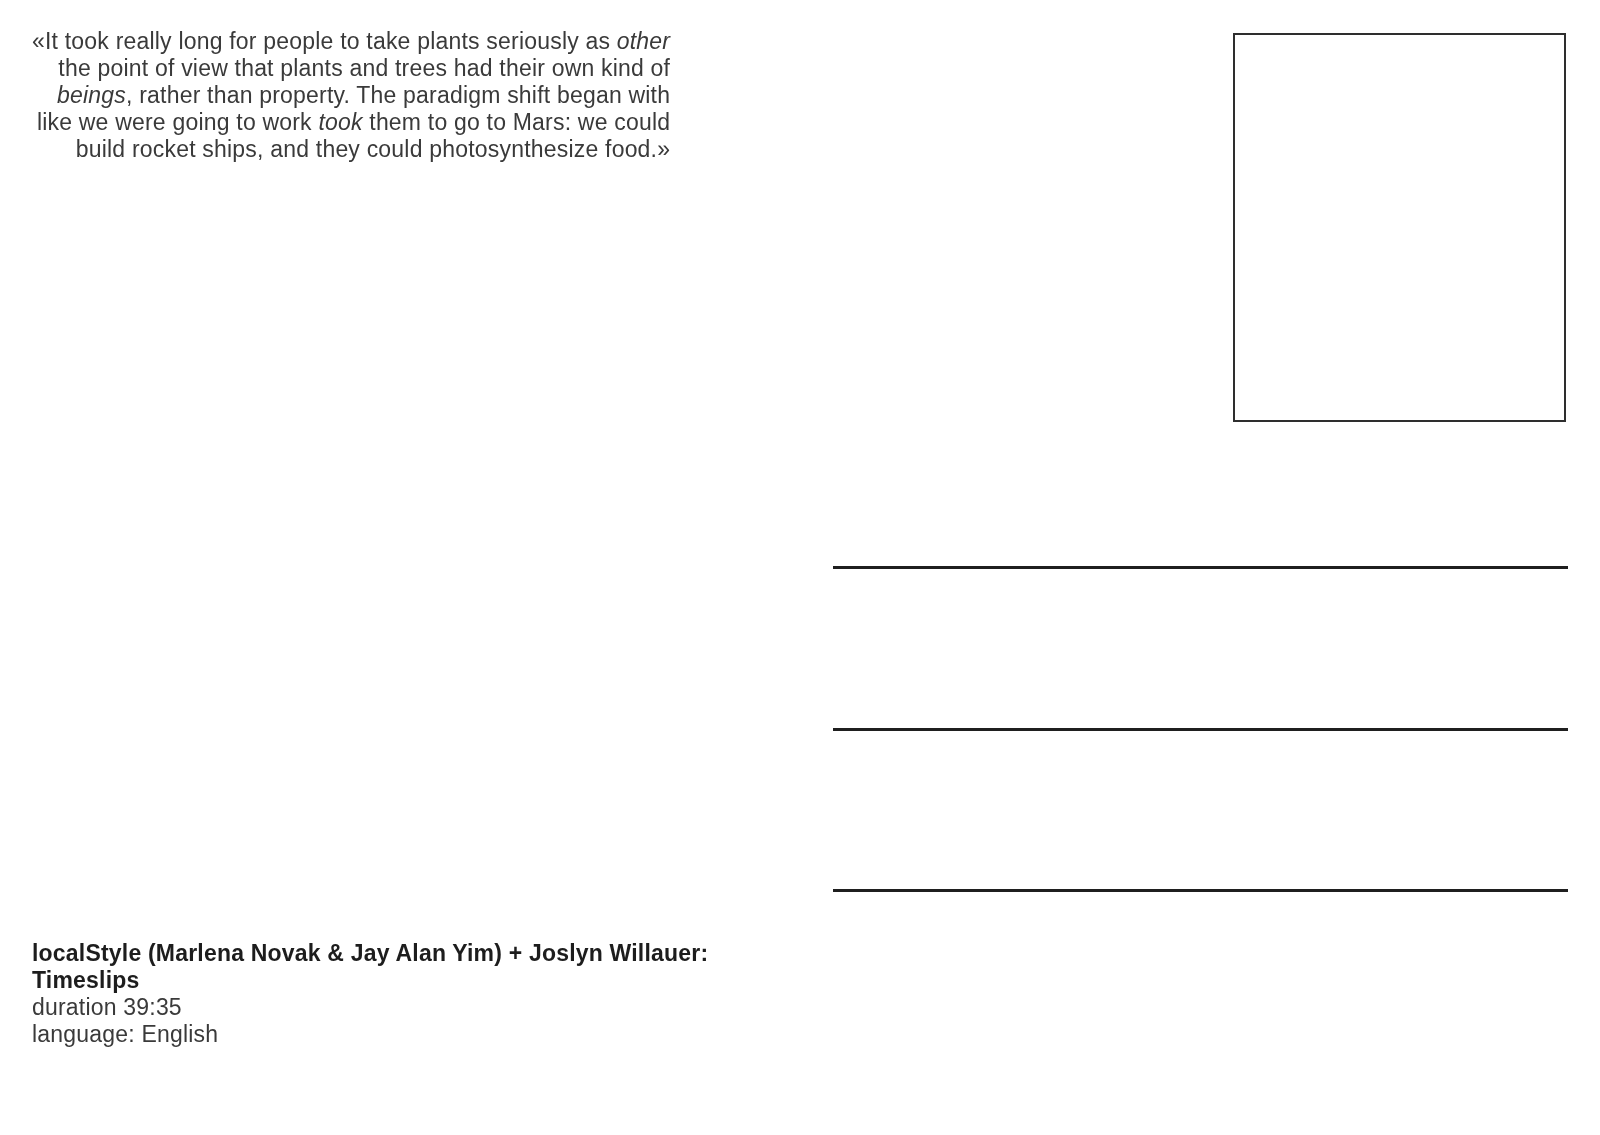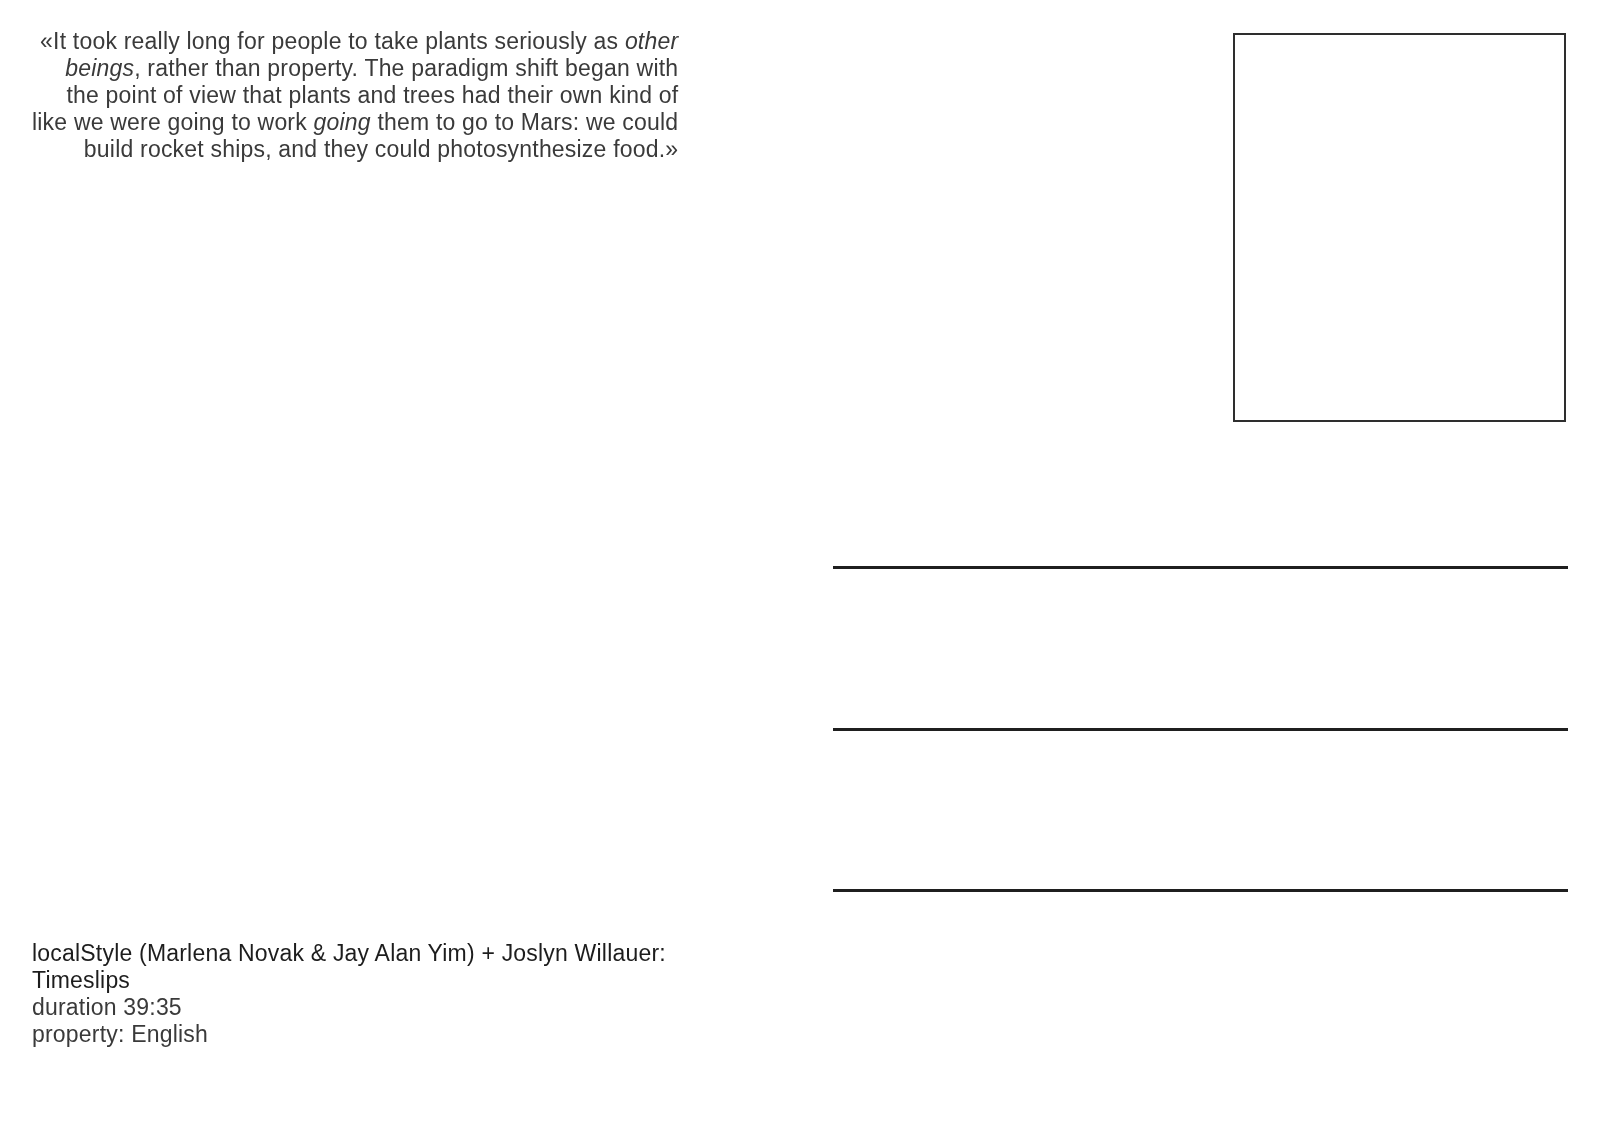--- a/index.html
+++ b/index.html
@@ -60,39 +60,39 @@
     position: absolute;
     left: 32px;
     top: 940px;
     font-size: 23px;
     line-height: 27px;
     letter-spacing: 0.2px;
     color: #3a3a3a;
     white-space: nowrap;
   }
   .credit .bold {
-    font-weight: normal;
+    font-weight: bold;
     color: #1d1d1d;
   }
 </style>
 </head>
 <body>
 
 <div class="quote">
   <div class="qline"><span>«It took really long for people to take plants seriously as </span><em>other</em></div>
+  <div class="qline"><span>the point of view that plants and trees had their own kind of</span></div>
   <div class="qline"><em>beings</em><span>, rather than property. The paradigm shift began with</span></div>
-  <div class="qline"><span>the point of view that plants and trees had their own kind of</span></div>
-  <div class="qline"><span>like we were going to work </span><em>going</em><span> them to go to Mars: we could</span></div>
+  <div class="qline"><span>like we were going to work </span><em>took</em><span> them to go to Mars: we could</span></div>
   <div class="qline"><span>build rocket ships, and they could photosynthesize food.»</span></div>
 </div>
 
 <div class="stamp-box"></div>
 
 <div class="address-line l1"></div>
 <div class="address-line l2"></div>
 <div class="address-line l3"></div>
 
 <div class="credit">
   <div class="bold">localStyle (Marlena Novak &amp; Jay Alan Yim) + Joslyn Willauer:</div>
   <div class="bold">Timeslips</div>
   <div>duration 39:35</div>
-  <div>property: English</div>
+  <div>language: English</div>
 </div>
 
 </body></html>

